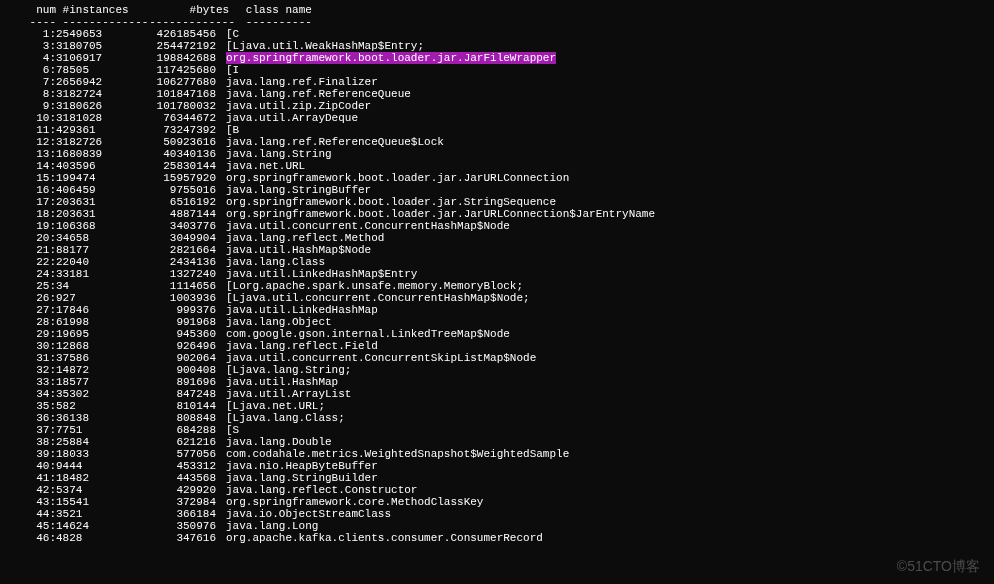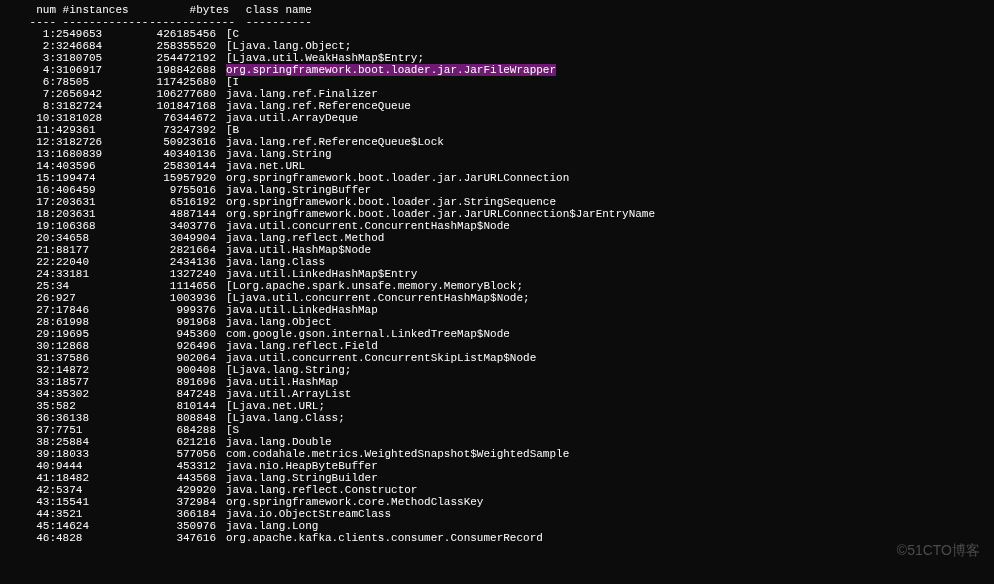--- a/index.html
+++ b/index.html
@@ -13,24 +13,24 @@
       height: 584px;
       overflow: hidden;
       position: relative;
       white-space: nowrap;
     }
     .header-row, .data-row { height: 12px; line-height: 12px; }
     .col-num { display: inline-block; width: 56px; text-align: right; }
     .col-instances { display: inline-block; width: 80px; }
     .col-bytes { display: inline-block; width: 80px; text-align: right; }
     .col-classname { display: inline-block; padding-left: 10px; text-align: center; }
-    .highlight { background: #701a75; color: #ffffff; margin-top: 14px; }
+    .highlight { background: #a21caf; color: #ffffff; margin-top: 14px; }
     .watermark {
       position: absolute;
-      bottom: 24px;
+      bottom: 8px;
       right: 14px;
       color: #666;
       font-size: 14px;
       font-family: Arial, sans-serif;
       opacity: 0.7;
     }
   </style>
 </head>
 <body>
 
@@ -42,26 +42,26 @@
 </div>
 <div class="header-row">
   <span class="col-num">----</span>
   <span class="col-instances">-------------</span>
   <span class="col-bytes">-------------</span>
   <span class="col-classname">----------</span>
 </div>
 
 <div id="rows">
     <div class="data-row"><span class="col-num">1:</span><span class="col-instances">2549653</span><span class="col-bytes">426185456</span><span class="col-classname"><span>[C</span></span></div>
-    <div class="data-row"><span class="col-num">2:</span><span class="col-instances">3246684</span><span class="col-bytes">258355520</span><span class="col-classname"><span>[Ljava.lang.Object;</span></span></div>
     <div class="data-row"><span class="col-num">3:</span><span class="col-instances">3180705</span><span class="col-bytes">254472192</span><span class="col-classname"><span>[Ljava.util.WeakHashMap$Entry;</span></span></div>
     <div class="data-row"><span class="col-num">4:</span><span class="col-instances">3106917</span><span class="col-bytes">198842688</span><span class="col-classname"><span class="highlight">org.springframework.boot.loader.jar.JarFileWrapper</span></span></div>
     <div class="data-row"><span class="col-num">6:</span><span class="col-instances">78505</span><span class="col-bytes">117425680</span><span class="col-classname"><span>[I</span></span></div>
     <div class="data-row"><span class="col-num">7:</span><span class="col-instances">2656942</span><span class="col-bytes">106277680</span><span class="col-classname"><span>java.lang.ref.Finalizer</span></span></div>
     <div class="data-row"><span class="col-num">8:</span><span class="col-instances">3182724</span><span class="col-bytes">101847168</span><span class="col-classname"><span>java.lang.ref.ReferenceQueue</span></span></div>
+    <div class="data-row"><span class="col-num">9:</span><span class="col-instances">3180626</span><span class="col-bytes">101780032</span><span class="col-classname"><span>java.util.zip.ZipCoder</span></span></div>
     <div class="data-row"><span class="col-num">10:</span><span class="col-instances">3181028</span><span class="col-bytes">76344672</span><span class="col-classname"><span>java.util.ArrayDeque</span></span></div>
     <div class="data-row"><span class="col-num">11:</span><span class="col-instances">429361</span><span class="col-bytes">73247392</span><span class="col-classname"><span>[B</span></span></div>
     <div class="data-row"><span class="col-num">12:</span><span class="col-instances">3182726</span><span class="col-bytes">50923616</span><span class="col-classname"><span>java.lang.ref.ReferenceQueue$Lock</span></span></div>
     <div class="data-row"><span class="col-num">13:</span><span class="col-instances">1680839</span><span class="col-bytes">40340136</span><span class="col-classname"><span>java.lang.String</span></span></div>
     <div class="data-row"><span class="col-num">14:</span><span class="col-instances">403596</span><span class="col-bytes">25830144</span><span class="col-classname"><span>java.net.URL</span></span></div>
     <div class="data-row"><span class="col-num">15:</span><span class="col-instances">199474</span><span class="col-bytes">15957920</span><span class="col-classname"><span>org.springframework.boot.loader.jar.JarURLConnection</span></span></div>
     <div class="data-row"><span class="col-num">16:</span><span class="col-instances">406459</span><span class="col-bytes">9755016</span><span class="col-classname"><span>java.lang.StringBuffer</span></span></div>
     <div class="data-row"><span class="col-num">17:</span><span class="col-instances">203631</span><span class="col-bytes">6516192</span><span class="col-classname"><span>org.springframework.boot.loader.jar.StringSequence</span></span></div>
     <div class="data-row"><span class="col-num">18:</span><span class="col-instances">203631</span><span class="col-bytes">4887144</span><span class="col-classname"><span>org.springframework.boot.loader.jar.JarURLConnection$JarEntryName</span></span></div>
     <div class="data-row"><span class="col-num">19:</span><span class="col-instances">106368</span><span class="col-bytes">3403776</span><span class="col-classname"><span>java.util.concurrent.ConcurrentHashMap$Node</span></span></div>

